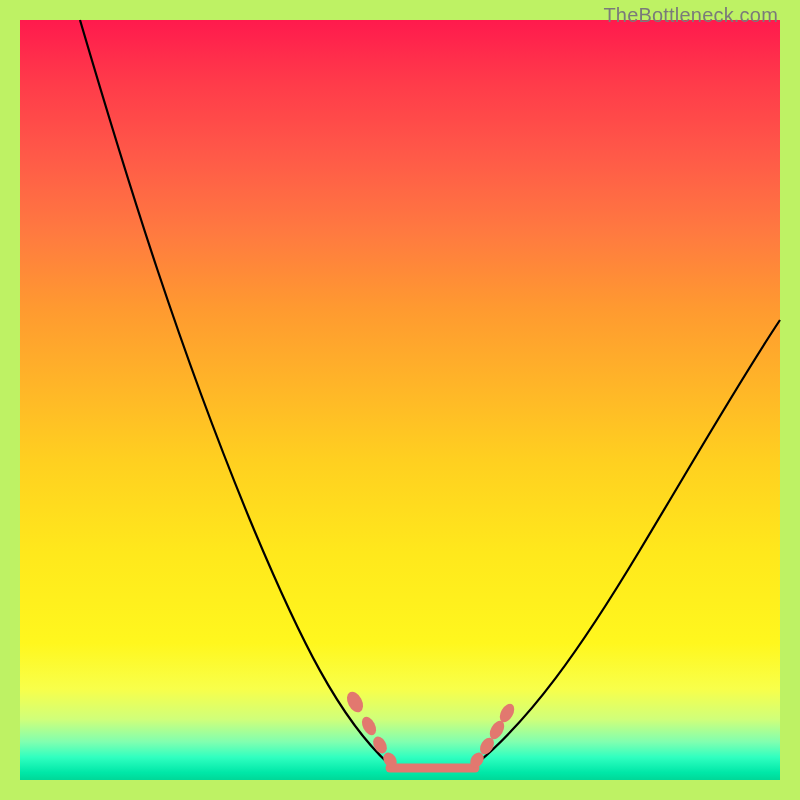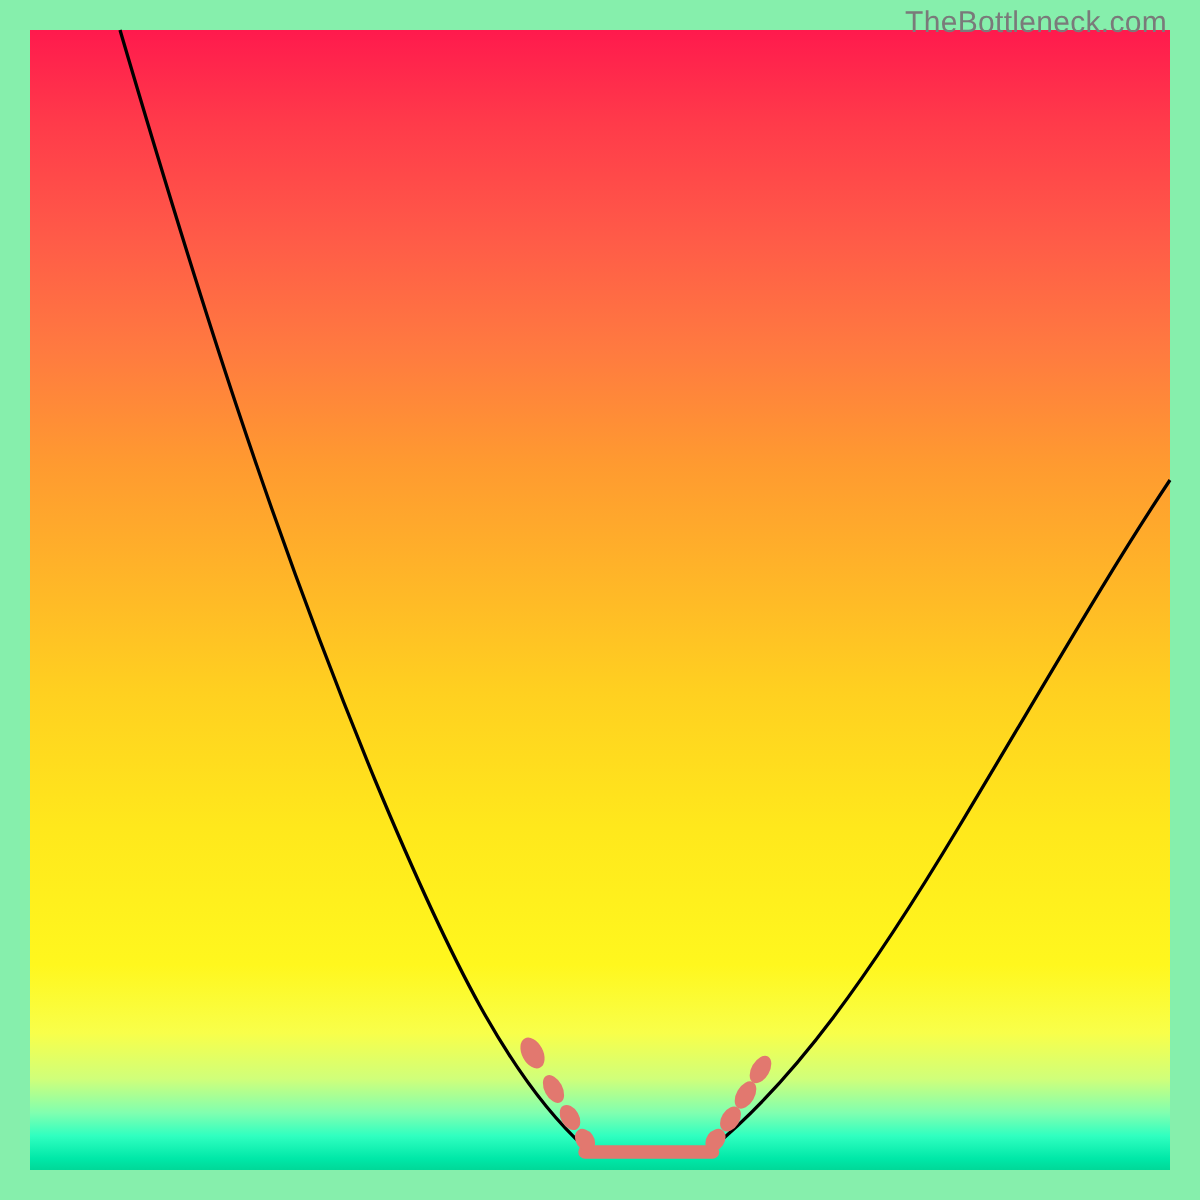--- a/index.html
+++ b/index.html
@@ -10,21 +10,21 @@
     background: #000;
     overflow: hidden;
     font-family: Arial, Helvetica, sans-serif;
   }
   .frame {
     position: absolute;
     left: 0;
     top: 0;
     width: 800px;
     height: 800px;
-    background: #86efac;
+    background: #bef264;
   }
   .plot {
     position: absolute;
     left: 20px;
     top: 20px;
     width: 760px;
     height: 760px;
     background: linear-gradient(to bottom,
       #ff1a4d 0%,
       #ff3a4a 8%,

